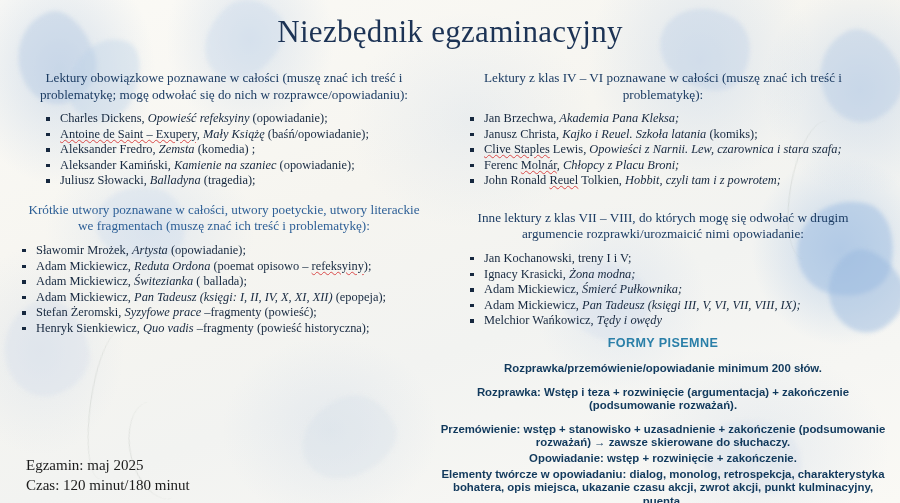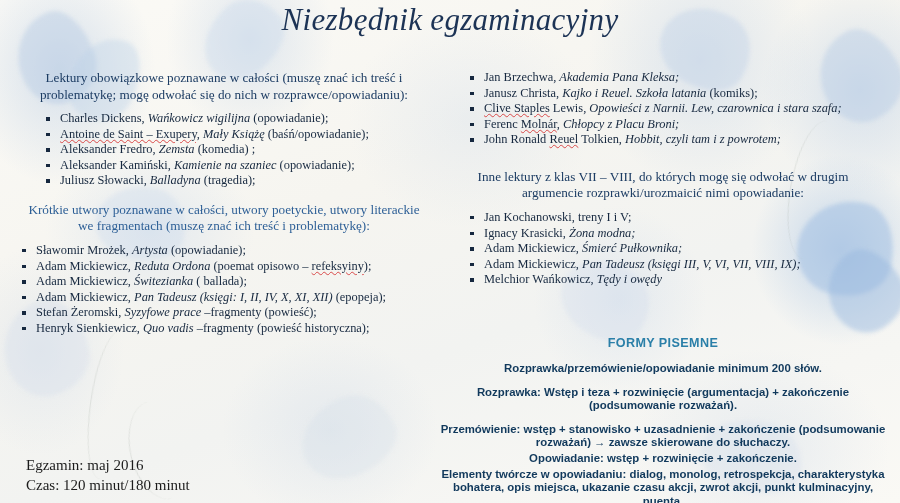--- a/index.html
+++ b/index.html
@@ -27,23 +27,23 @@
       radial-gradient(ellipse 180px 140px at 760px 450px,rgba(198,212,230,.32) 0%, rgba(198,212,230,0) 72%),
       linear-gradient(160deg,#fbfaf6 0%,#f6f5f0 38%,#f2f3f1 62%,#faf9f5 100%);
   }
   .petal{position:absolute;border-radius:60% 40% 55% 45%/55% 60% 40% 45%;filter:blur(2.2px);pointer-events:none;}
   .stem{position:absolute;border-left:1.2px solid rgba(150,160,150,.22);border-radius:50%;filter:blur(.6px);pointer-events:none;}
 
   
   #content{position:absolute;inset:0;}
 
   .title{
-    position:absolute;top:2px;left:0;width:900px;text-align:center;
+    position:absolute;top:14px;left:0;width:900px;text-align:center;
     font-family:"Liberation Serif", serif;
-    font-style:italic;font-size:31px;color:#1c3355;letter-spacing:.3px;
+    font-size:31px;color:#1c3355;letter-spacing:.3px;
   }
 
   .col-left{position:absolute;left:14px;top:70px;width:420px;}
   .col-right{position:absolute;left:432px;top:70px;width:462px;}
 
   .heading{
     text-align:center;color:#1c3c63;font-size:13.2px;line-height:16.5px;
     font-family:"Liberation Serif", serif;
     margin:0 0 8px 0;padding:0 14px;
   }
@@ -105,40 +105,41 @@
   <div class="stem" style="left:790px;top:120px;width:50px;height:140px;transform:rotate(10deg);"></div>
 
   <div id="content">
 
     <div class="title">Niezbędnik egzaminacyjny</div>
 
     <div class="col-left">
       <p class="heading">Lektury obowiązkowe poznawane w całości (muszę znać ich treść i problematykę; mogę odwołać się do nich w rozprawce/opowiadaniu):</p>
 
       <ul class="books indent2">
-        <li><span>Charles Dickens, </span><i class="ttl">Wańkowicz wigilijna</i><span> (opowiadanie);</span></li>
+        <li><span>Charles Dickens, </span><i class="ttl">Opowieść refeksyiny</i><span> (opowiadanie);</span></li>
         <li><span class="sq">Antoine de Saint – Exupery,</span><i class="ttl"> Mały Książę</i><span> (baśń/opowiadanie);</span></li>
         <li><span>Aleksander Fredro, </span><i class="ttl">Zemsta</i><span> (komedia) ;</span></li>
         <li><span>Aleksander Kamiński, </span><i class="ttl">Kamienie na szaniec</i><span> (opowiadanie);</span></li>
         <li><span>Juliusz Słowacki, </span><i class="ttl">Balladyna</i><span> (tragedia);</span></li>
       </ul>
 
       <p class="heading blue" style="margin-top:14px;">Krótkie utwory poznawane w całości, utwory poetyckie, utwory literackie we fragmentach (muszę znać ich treść i problematykę):</p>
 
       <ul class="books tight">
         <li><span>Sławomir Mrożek, </span><i class="ttl">Artysta</i><span> (opowiadanie);</span></li>
         <li><span>Adam Mickiewicz, </span><i class="ttl">Reduta Ordona</i><span> (poemat opisowo – </span><span class="sq">refeksyiny</span><span>);</span></li>
         <li><span>Adam Mickiewicz, </span><i class="ttl">Świtezianka</i><span> ( ballada);</span></li>
         <li><span>Adam Mickiewicz, </span><i class="ttl">Pan Tadeusz (księgi: I, II, IV, X, XI, XII)</i><span> (epopeja);</span></li>
         <li><span>Stefan Żeromski, </span><i class="ttl">Syzyfowe prace</i><span> –fragmenty (powieść);</span></li>
         <li><span>Henryk Sienkiewicz, </span><i class="ttl">Quo vadis</i><span> –fragmenty (powieść historyczna);</span></li>
       </ul>
     </div>
 
     <div class="col-right">
+      <p class="heading">Lektury z klas IV – VI poznawane w całości (muszę znać ich treść i problematykę):</p>
 
       <ul class="books indent">
         <li><span>Jan Brzechwa, </span><i class="ttl">Akademia Pana Kleksa;</i></li>
         <li><span>Janusz Christa, </span><i class="ttl">Kajko i Reuel. Szkoła latania</i><span> (komiks);</span></li>
         <li><span class="sq">Clive Staples</span><span> Lewis, </span><i class="ttl">Opowieści z Narnii. Lew, czarownica i stara szafa;</i></li>
         <li><span>Ferenc </span><span class="sq">Molnár</span><span>, </span><i class="ttl">Chłopcy z Placu Broni;</i></li>
         <li><span>John Ronald </span><span class="sq">Reuel</span><span> Tolkien, </span><i class="ttl">Hobbit, czyli tam i z powrotem;</i></li>
       </ul>
 
       <p class="heading" style="margin-top:22px;">Inne lektury z klas VII – VIII, do których mogę się odwołać w drugim argumencie rozprawki/urozmaicić nimi opowiadanie:</p>
@@ -155,18 +156,18 @@
     <div class="forms">
       <h3>FORMY PISEMNE</h3>
       <p>Rozprawka/przemówienie/opowiadanie minimum 200 słów.</p>
       <p>Rozprawka: Wstęp i teza + rozwinięcie (argumentacja) + zakończenie (podsumowanie rozważań).</p>
       <p class="nm">Przemówienie: wstęp + stanowisko + uzasadnienie + zakończenie (podsumowanie rozważań) → zawsze skierowane do słuchaczy.</p>
       <p class="nm">Opowiadanie: wstęp + rozwinięcie + zakończenie.</p>
       <p class="nm">Elementy twórcze w opowiadaniu: dialog, monolog, retrospekcja, charakterystyka bohatera, opis miejsca, ukazanie czasu akcji, zwrot akcji, punkt kulminacyjny, puenta.</p>
     </div>
 
     <div class="footer">
-      <div>Egzamin: maj 2016</div>
+      <div>Egzamin: maj 2025</div>
       <div>Czas: 120 minut/180 minut</div>
     </div>
 
   </div>
 </div>
 
 </body></html>

